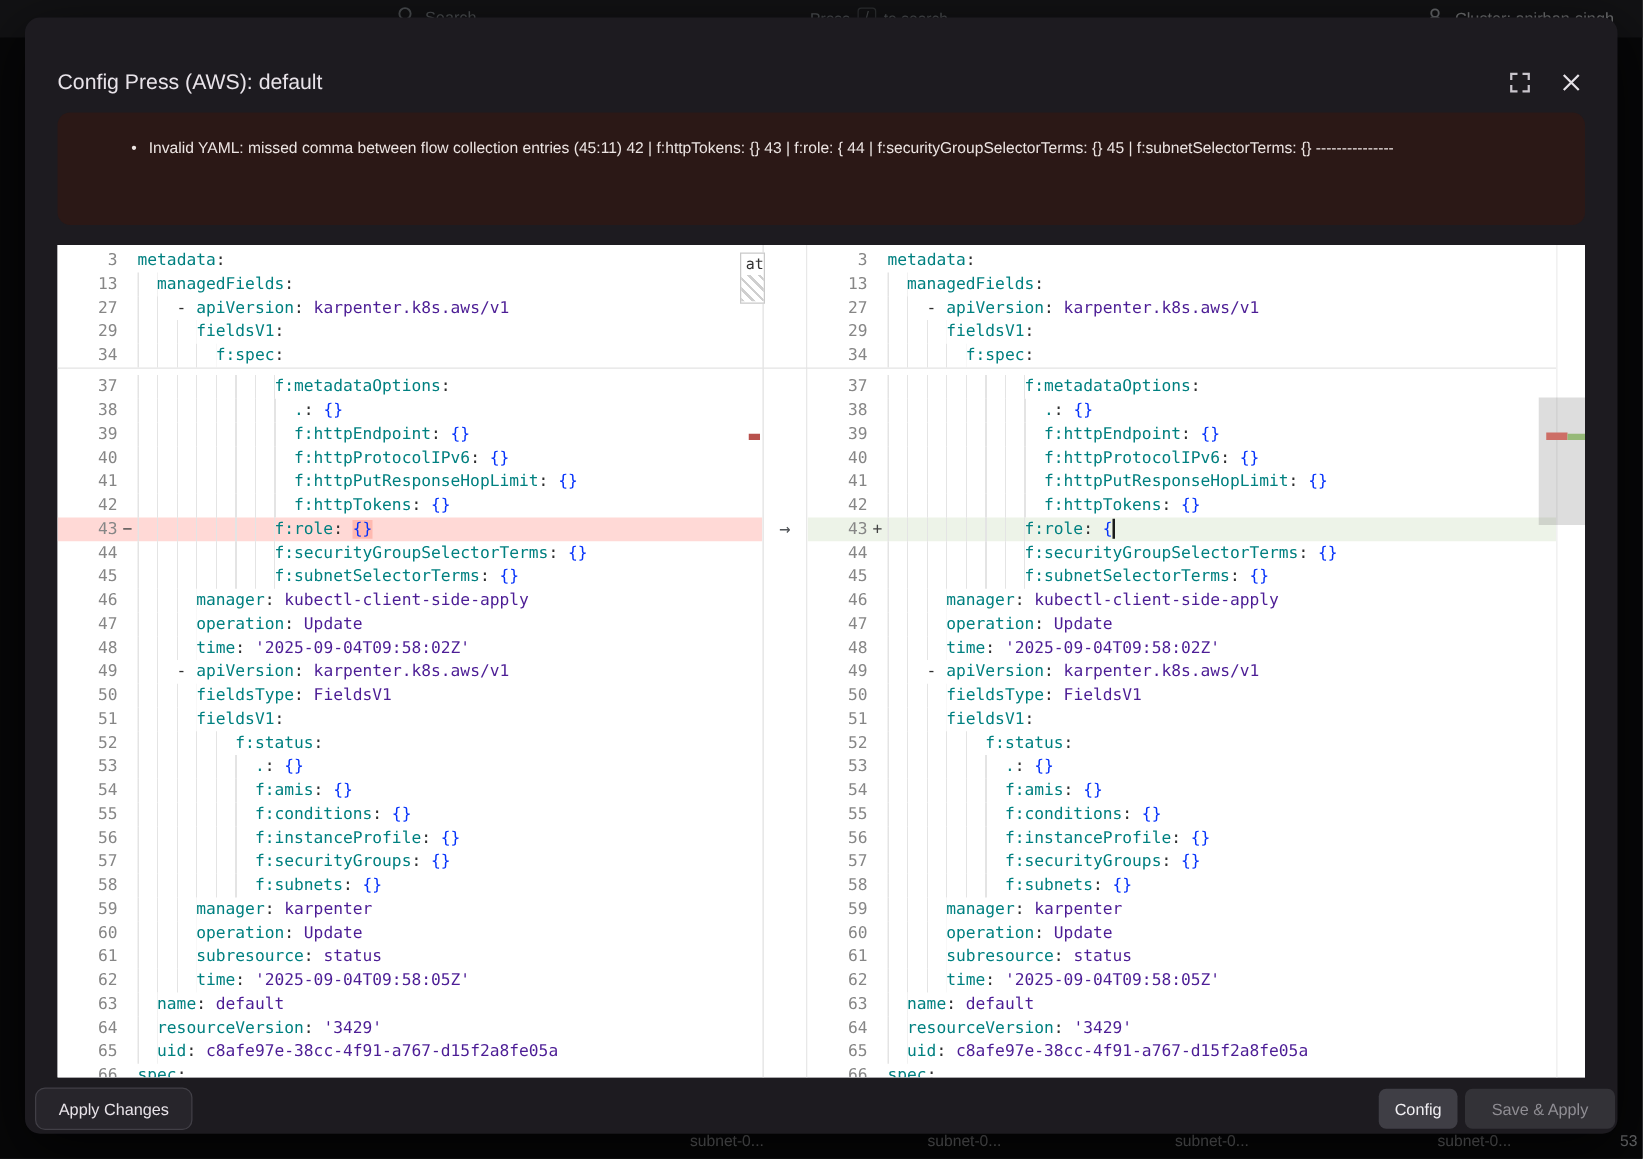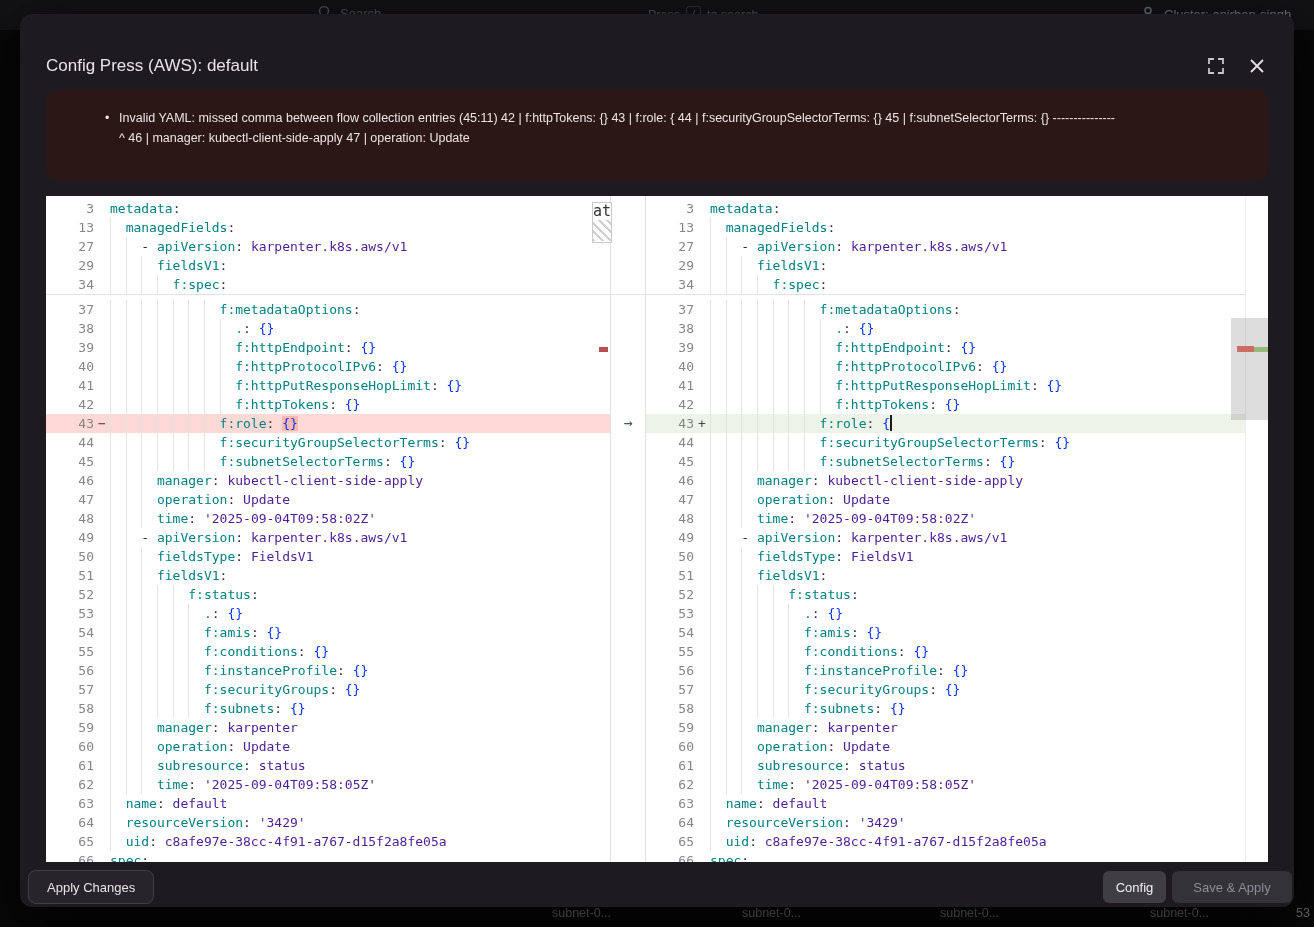--- a/index.html
+++ b/index.html
@@ -57,21 +57,21 @@
   .lcont{flex:1}
   .ind{display:inline-block;height:100%;vertical-align:top;background:repeating-linear-gradient(to right,#e4e4e4 0 1px,transparent 1px 2ch)}
   .tk-k{color:#008080}
   .tk-d{color:#2f2f2f}
   .tk-v{color:#4c1d95}
   .tk-b{color:#0431fa}
   .tk-bx{color:#0431fa;background:#ffb9b0}
   .crow.del{background:#ffd9d6}
   .crow.ins{background:#edf3e8}
   .cursor{display:inline-block;width:1.5px;height:16px;background:#1a1a1a;vertical-align:top;margin-top:1px}
-  .fold-widget{position:absolute;left:546px;top:6px;width:20px;height:41px;background:#fff;border:1px solid #c9c9c9;font-size:15px;color:#333;text-align:left}
+  .fold-widget{position:absolute;left:546px;top:6px;width:20px;height:41px;background:#fff;border:1px solid #c9c9c9;font-size:12px;color:#333;text-align:right}
   .fold-widget .ftext{display:block;height:17px;line-height:17px}
   .fold-widget .stripes{height:21px;background:repeating-linear-gradient(45deg,#cfcfcf 0 2px,transparent 2px 6px)}
 
   
   .btn-undo{position:absolute;left:8px;top:856px;height:34px;padding:0 18px;background:#27252b;border:1px solid #413f46;border-radius:8px;color:#e7e2e8;font-size:13px;font-family:"Liberation Sans",sans-serif;cursor:pointer}
   .btn-close{position:absolute;left:1083px;top:857px;height:32px;width:63px;background:#3f3e45;border:none;border-radius:6px;color:#f0eef2;font-size:13px;font-family:"Liberation Sans",sans-serif;cursor:pointer}
   .btn-save{position:absolute;left:1152px;top:857px;height:32px;width:120px;background:#333237;border:none;border-radius:6px;color:#8f8d93;font-size:13px;font-family:"Liberation Sans",sans-serif}
 </style>
 </head>
 <body>
@@ -124,21 +124,20 @@
         <path d="M3 3 L15 15 M15 3 L3 15" stroke="#e4e0e6" stroke-width="1.8"></path>
       </svg>
     </button>
 
     <div class="valbox">
       <div class="valmsg">
         <div class="vline1">
           <span class="vbullet">•</span>
           <span>Invalid YAML: missed comma between flow collection entries (45:11) 42 | f:httpTokens: {} 43 | f:role: { 44 | f:securityGroupSelectorTerms: {} 45 | f:subnetSelectorTerms: {} ---------------</span>
         </div>
-        <div class="vline2">^ 46 | manager: kubectl-client-side-apply 47 | operation: Update</div>
       </div>
     </div>
 
     <div class="editor">
       <div class="pane pane-left">
         <div class="sticky">
             <div class="crow"><span class="lnum">3</span><span class="lsign"></span><span class="lcont"><span class="ind" style="width: 0ch;"></span><span class="tk-k">metadata</span><span class="tk-d">:</span></span></div>
             <div class="crow"><span class="lnum">13</span><span class="lsign"></span><span class="lcont"><span class="ind" style="width: 2ch;"></span><span class="tk-k">managedFields</span><span class="tk-d">:</span></span></div>
             <div class="crow"><span class="lnum">27</span><span class="lsign"></span><span class="lcont"><span class="ind" style="width: 4ch;"></span><span class="tk-d">- </span><span class="tk-k">apiVersion</span><span class="tk-d">: </span><span class="tk-v">karpenter.k8s.aws/v1</span></span></div>
             <div class="crow"><span class="lnum">29</span><span class="lsign"></span><span class="lcont"><span class="ind" style="width: 6ch;"></span><span class="tk-k">fieldsV1</span><span class="tk-d">:</span></span></div>

